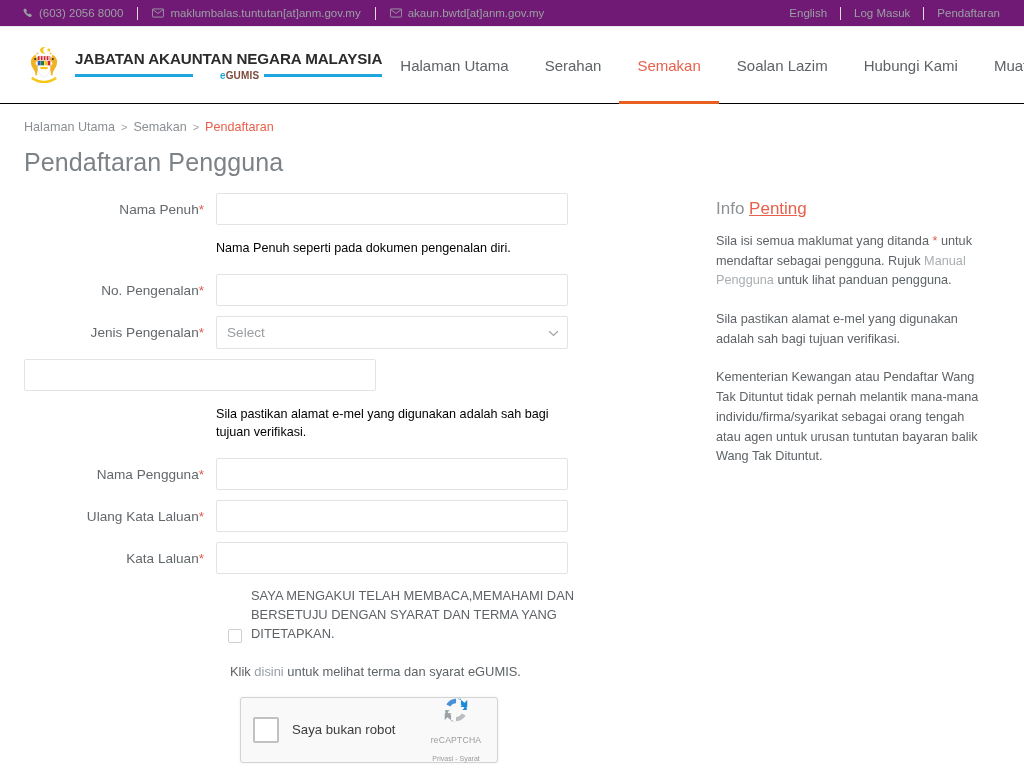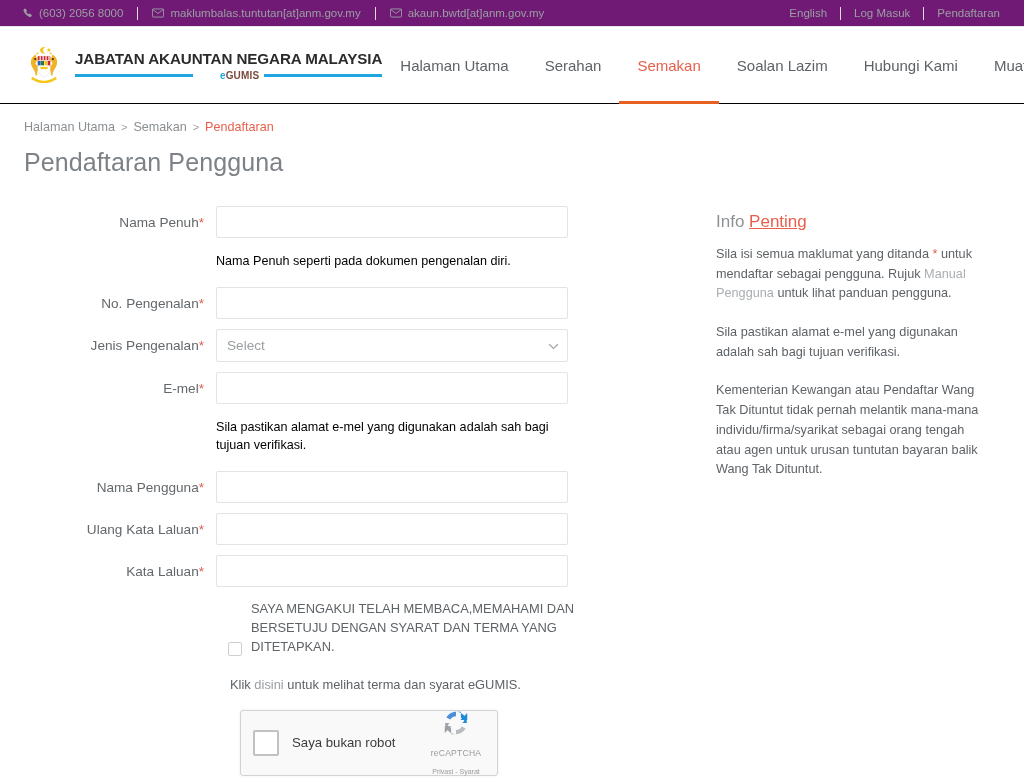--- a/index.html
+++ b/index.html
@@ -121,21 +121,21 @@
   .page-title {
     margin: 14px 0 12px 0;
     font-size: 25px;
     font-weight: normal;
     color: #7d8287;
     letter-spacing: 0.1px;
   }
 
   .content {
     display: flex;
-    margin-top: 29px;
+    margin-top: 16px;
   }
   .form-col { width: 640px; flex: 0 0 auto; }
   .side-col { flex: 1 1 auto; padding-left: 52px; padding-top: 6px; }
 
   
   .row {
     display: flex;
     align-items: flex-start;
     margin-bottom: 10px;
   }
@@ -408,21 +408,20 @@
             <span class="chev">
               <svg width="11" height="7" viewBox="0 0 12 8" fill="none" stroke="#a0a4a8" stroke-width="1.4">
                   <path d="M1 1.5 6 6.3 11 1.5"></path>
                 </svg>
             </span>
           </div>
         </div>
       </div>
 
       <div class="row">
-        <div class="label"><span>E-mel</span><span class="req">*</span></div>
         <div class="field">
           <input class="input" type="text" value="" style="">
         </div>
       </div>
       <div class="row row-help">
         <div class="label"></div>
         <div class="field">
           <p class="helptext">Sila pastikan alamat e-mel yang digunakan adalah sah bagi tujuan verifikasi.</p>
         </div>
       </div>

